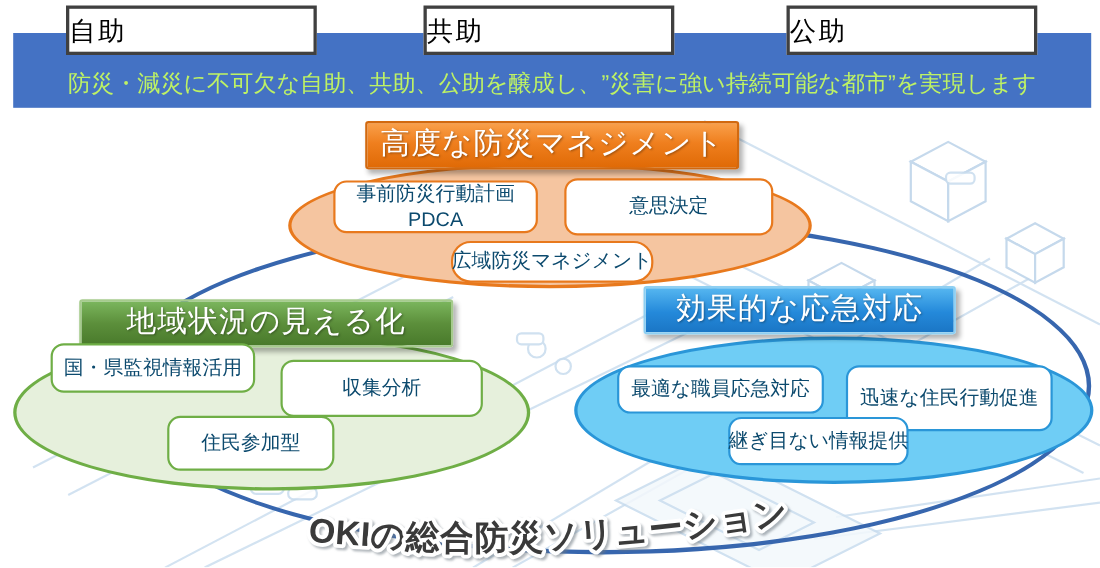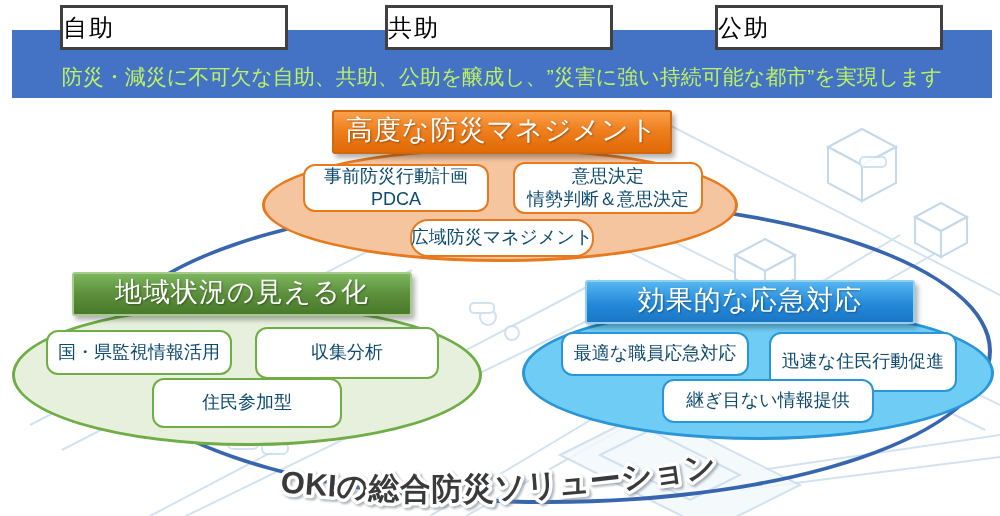--- a/index.html
+++ b/index.html
@@ -44,46 +44,46 @@
     left:332px;top:110px;width:340px;
     background:linear-gradient(180deg,#F9A04B 0%,#EF7F1E 45%,#E06A06 100%);
     border:2px solid #D2690F;
   }
   .header-green{
     left:72px;top:272px;width:340px;
     background:linear-gradient(180deg,#7BB65D 0%,#5C8F3B 50%,#497A2B 100%);
     border:2px solid #A6CB8D;
   }
   .header-blue{
-    left:585px;top:280px;width:330px;
+    left:585px;top:260px;width:284px;
     background:linear-gradient(180deg,#55B6F0 0%,#2489DA 55%,#1B76C5 100%);
     border:2px solid #8ECFF2;
   }
 
   
   .ibox{
     position:absolute;background:#ffffff;border-radius:12px;box-sizing:border-box;z-index:3;
     display:flex;flex-direction:column;align-items:center;justify-content:center;
     text-align:center;font-size:18px;line-height:1.28;color:#0c4a6e;white-space:nowrap;
   }
   .ibox-orange{border:2.5px solid #E8791D;}
   .ibox-green{border:2.5px solid #6FAE46;}
   .ibox-blue{border:2.5px solid #2A96D8;}
 
   .o1{left:303px;top:164px;width:186px;height:48px;}
   .o2{left:513px;top:162px;width:190px;height:52px;}
   .o3{left:410px;top:219px;width:184px;height:38px;border-radius:18px;}
 
-  .g1{left:46px;top:330px;width:186px;height:45px;}
+  .g1{left:46px;top:312px;width:186px;height:45px;}
   .g2{left:255px;top:327px;width:184px;height:52px;}
-  .g3{left:152px;top:378px;width:190px;height:50px;gap:37px;}
+  .g3{left:152px;top:378px;width:152px;height:50px;gap:37px;}
 
   .b1{left:561px;top:332px;width:188px;height:44px;}
   .b2{left:769px;top:332px;width:188px;height:60px;}
-  .b3{left:662px;top:379px;width:212px;height:44px;}
+  .b3{left:662px;top:379px;width:164px;height:44px;}
 
   
   .oki-svg{position:absolute;left:0;top:430px;z-index:4;overflow:visible;}
   .oki-text{
     font-family:"Liberation Sans","DejaVu Sans",sans-serif;
     font-size:31px;font-weight:bold;fill:#3A3A3A;
     stroke:#ffffff;stroke-width:7px;stroke-linejoin:round;paint-order:stroke fill;
     filter:drop-shadow(2px 2px 1px rgba(110,120,130,0.55));
     letter-spacing:0.5px;
   }
@@ -152,21 +152,20 @@
   <div class="ellipse mgmt-ellipse"></div>
   <div class="header header-orange">
     <span>高度な防災マネジメント</span>
   </div>
   <div class="ibox ibox-orange o1">
     <span>事前防災行動計画</span>
     <span>PDCA</span>
   </div>
   <div class="ibox ibox-orange o2">
     <span>意思決定</span>
-    <span>情勢判断＆意思決定</span>
   </div>
   <div class="ibox ibox-orange o3">
     <span>広域防災マネジメント</span>
   </div>
 
   <div class="ellipse vis-ellipse"></div>
   <div class="header header-green">
     <span>地域状況の見える化</span>
   </div>
   <div class="ibox ibox-green g1">

